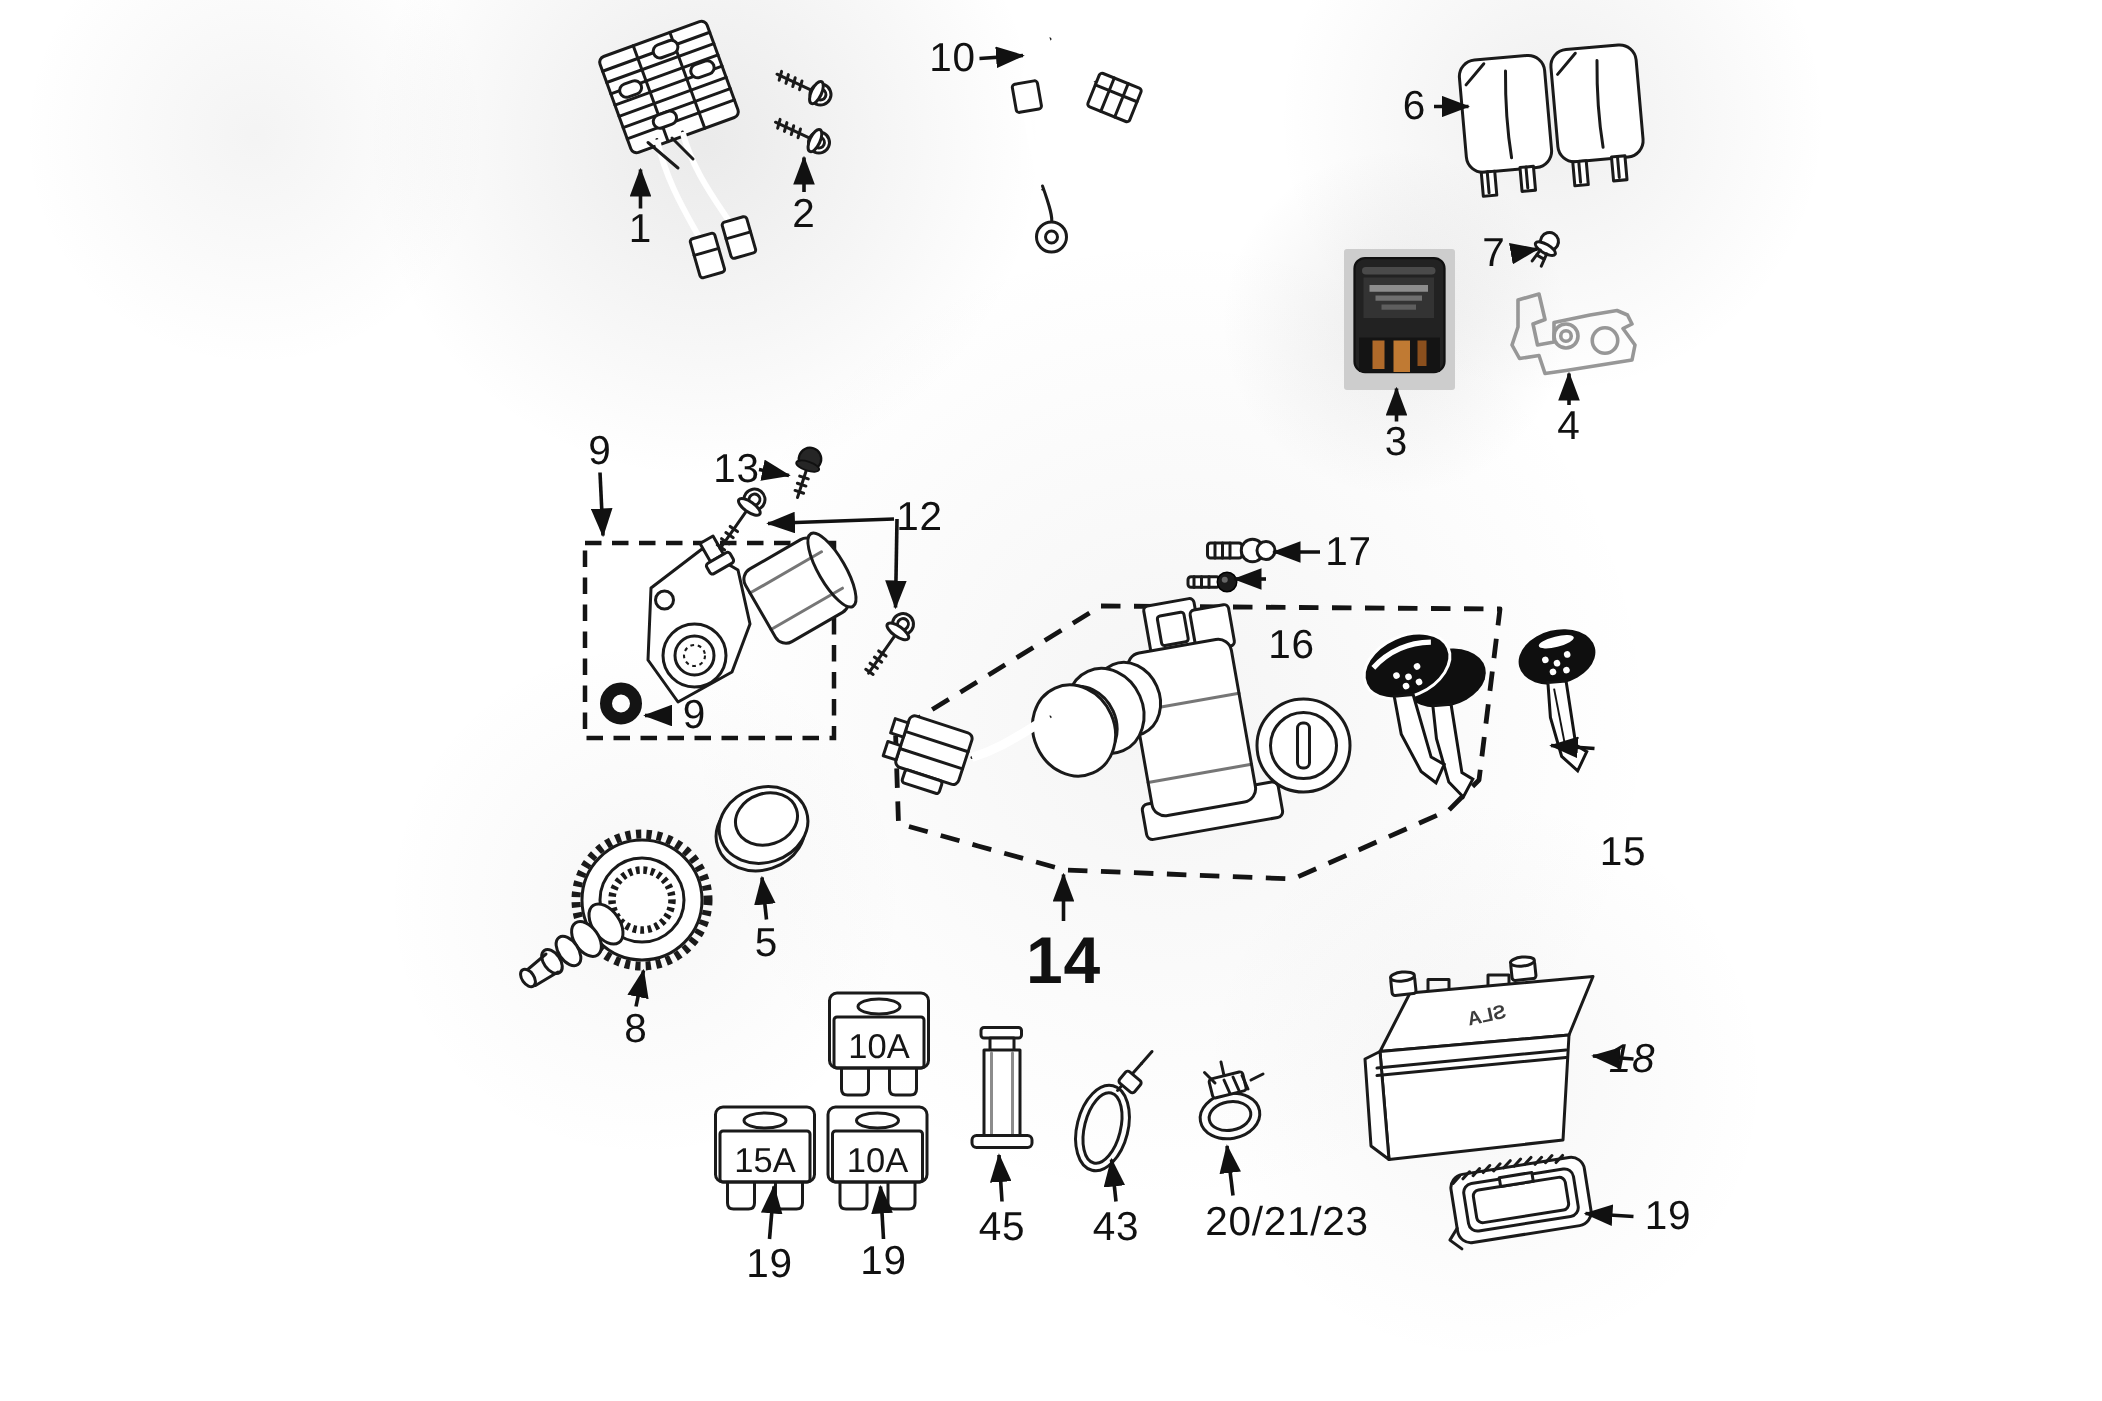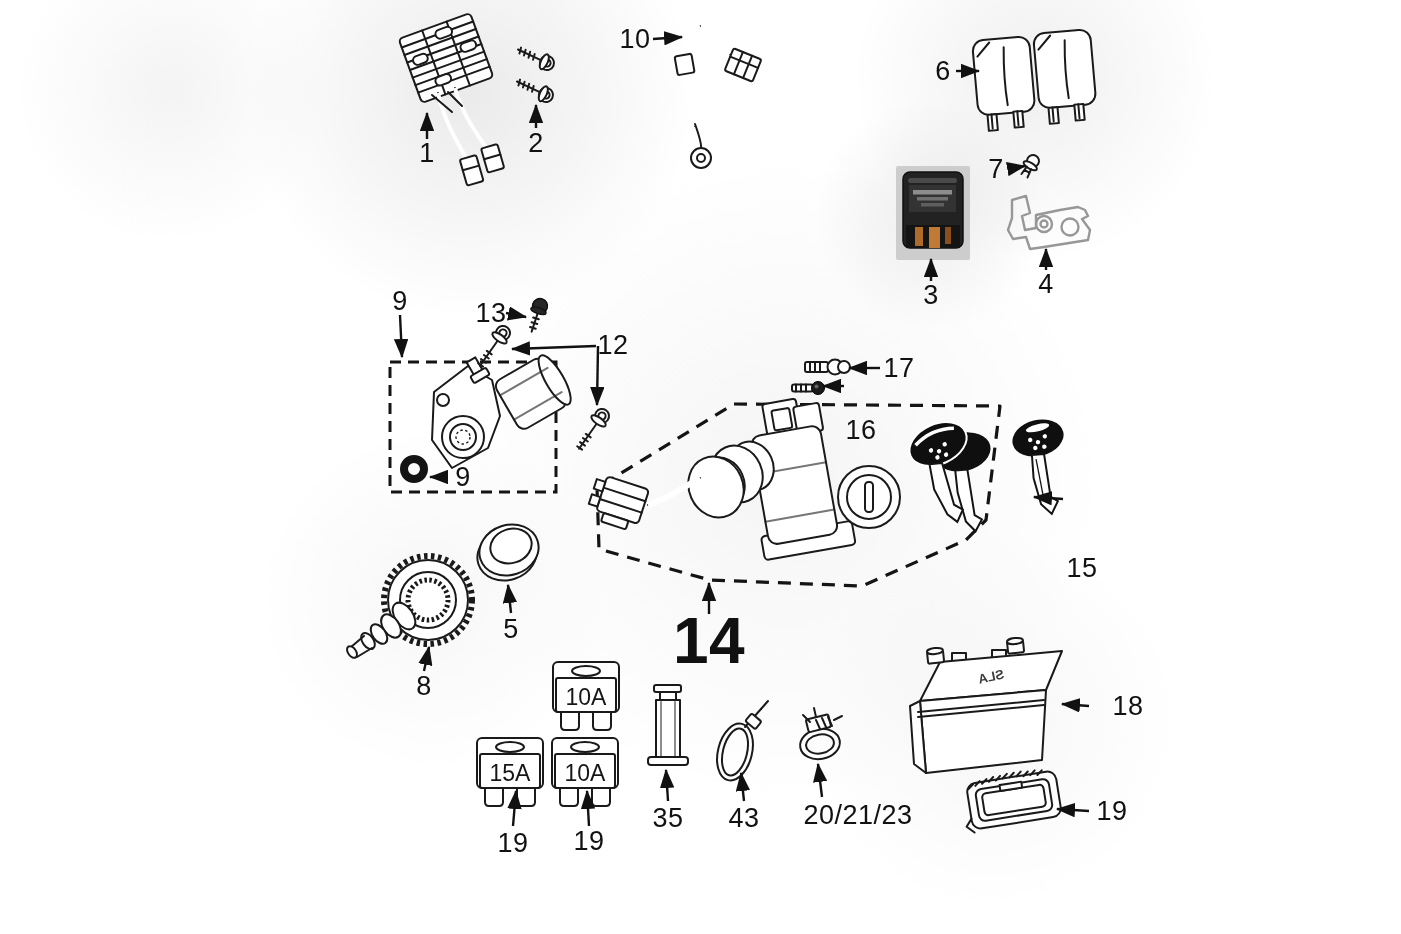--- a/index.html
+++ b/index.html
@@ -18,21 +18,21 @@
   svg{position:absolute;left:0;top:0;}
   .ln{stroke:#1a1a1a;stroke-width:2;fill:none;stroke-linecap:round;stroke-linejoin:round;}
   .lnw{stroke:#1a1a1a;fill:#ffffff;stroke-width:2;stroke-linecap:round;stroke-linejoin:round;}
   .gray{stroke:#979797;fill:none;stroke-width:2.4;stroke-linecap:round;stroke-linejoin:round;}
   .dash9{stroke:#141414;stroke-width:3;fill:none;stroke-dasharray:11 7;}
   .dash14{stroke:#141414;stroke-width:3.2;fill:none;stroke-dasharray:13 9;stroke-linejoin:round;}
   .dashfine{stroke:#1a1a1a;stroke-width:1.4;fill:none;stroke-dasharray:2.5 2.5;}
   .arr{stroke:#111;stroke-width:2.4;}
   .lbl{position:absolute;transform:translate(-50%,-50%);color:#111;font-size:27px;line-height:1;
        white-space:nowrap;letter-spacing:.5px;text-align:center;}
-  .lbl.big{font-size:64px;font-weight:700;}
+  .lbl.big{font-size:44px;font-weight:700;}
   .fusetxt{font-size:23px;font-weight:500;fill:#161616;text-anchor:middle;}
   .slatxt{font-size:13px;font-weight:700;fill:#3c3c3c;text-anchor:middle;}
 </style>
 </head>
 <body>
 
 <div class="canvas">
   <div class="bgfx"></div>
 
   <svg width="1401" height="934" viewBox="0 0 1401 934">
@@ -394,20 +394,20 @@
   <div class="lbl" style="left:424px;top:686px;">8</div>
   <div class="lbl" style="left:400px;top:301px;">9</div>
   <div class="lbl" style="left:635px;top:39px;">10</div>
   <div class="lbl" style="left:463px;top:477px;">9</div>
   <div class="lbl" style="left:613px;top:345px;">12</div>
   <div class="lbl" style="left:491px;top:313px;">13</div>
   <div class="lbl big" style="left:709px;top:641px;">14</div>
   <div class="lbl" style="left:1082px;top:528px;margin-top:40px;">15</div>
   <div class="lbl" style="left:861px;top:386px;margin-top:44px;">16</div>
   <div class="lbl" style="left:899px;top:368px;">17</div>
-  <div class="lbl" style="left:1128px;top:706px;">18</div>
+  <div class="lbl" style="left:1088px;top:706px;font-style:italic;">18</div>
   <div class="lbl" style="left:1112px;top:811px;">19</div>
   <div class="lbl" style="left:838px;top:815px;margin-left:20px;">20/21/23</div>
   <div class="lbl" style="left:513px;top:843px;">19</div>
-  <div class="lbl" style="left:668px;top:818px;">35</div>
+  <div class="lbl" style="left:668px;top:818px;">45</div>
   <div class="lbl" style="left:744px;top:818px;">43</div>
   <div class="lbl" style="left:589px;top:841px;">19</div>
 </div>
 
 </body></html>

